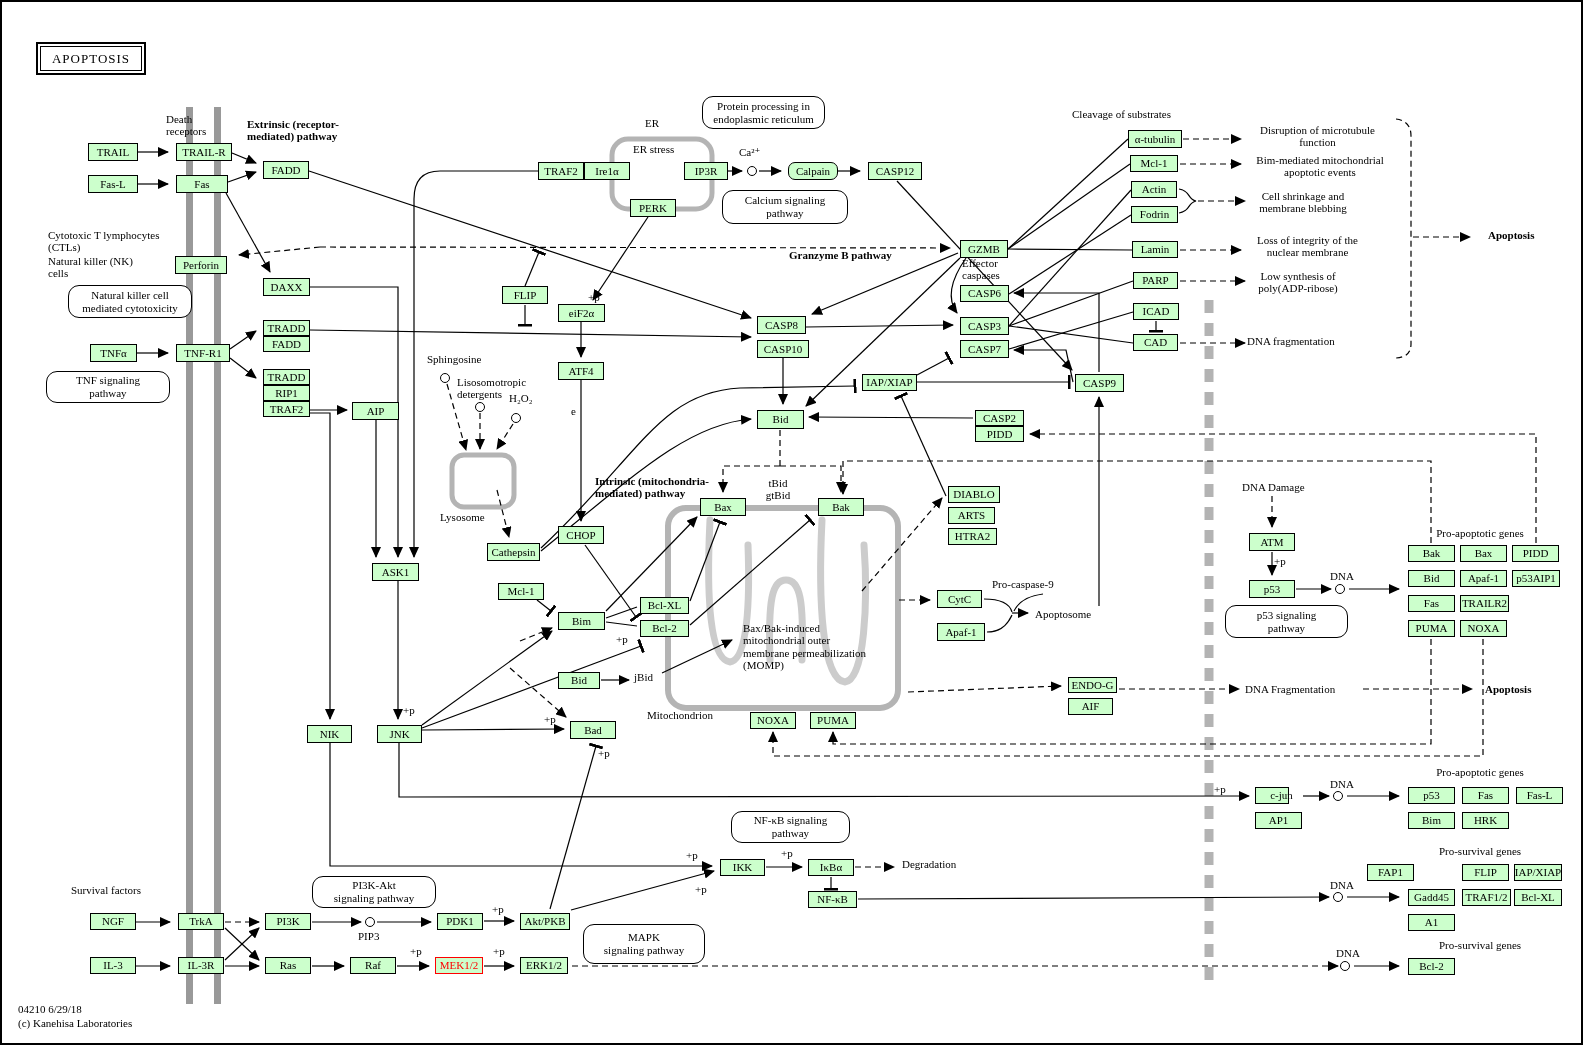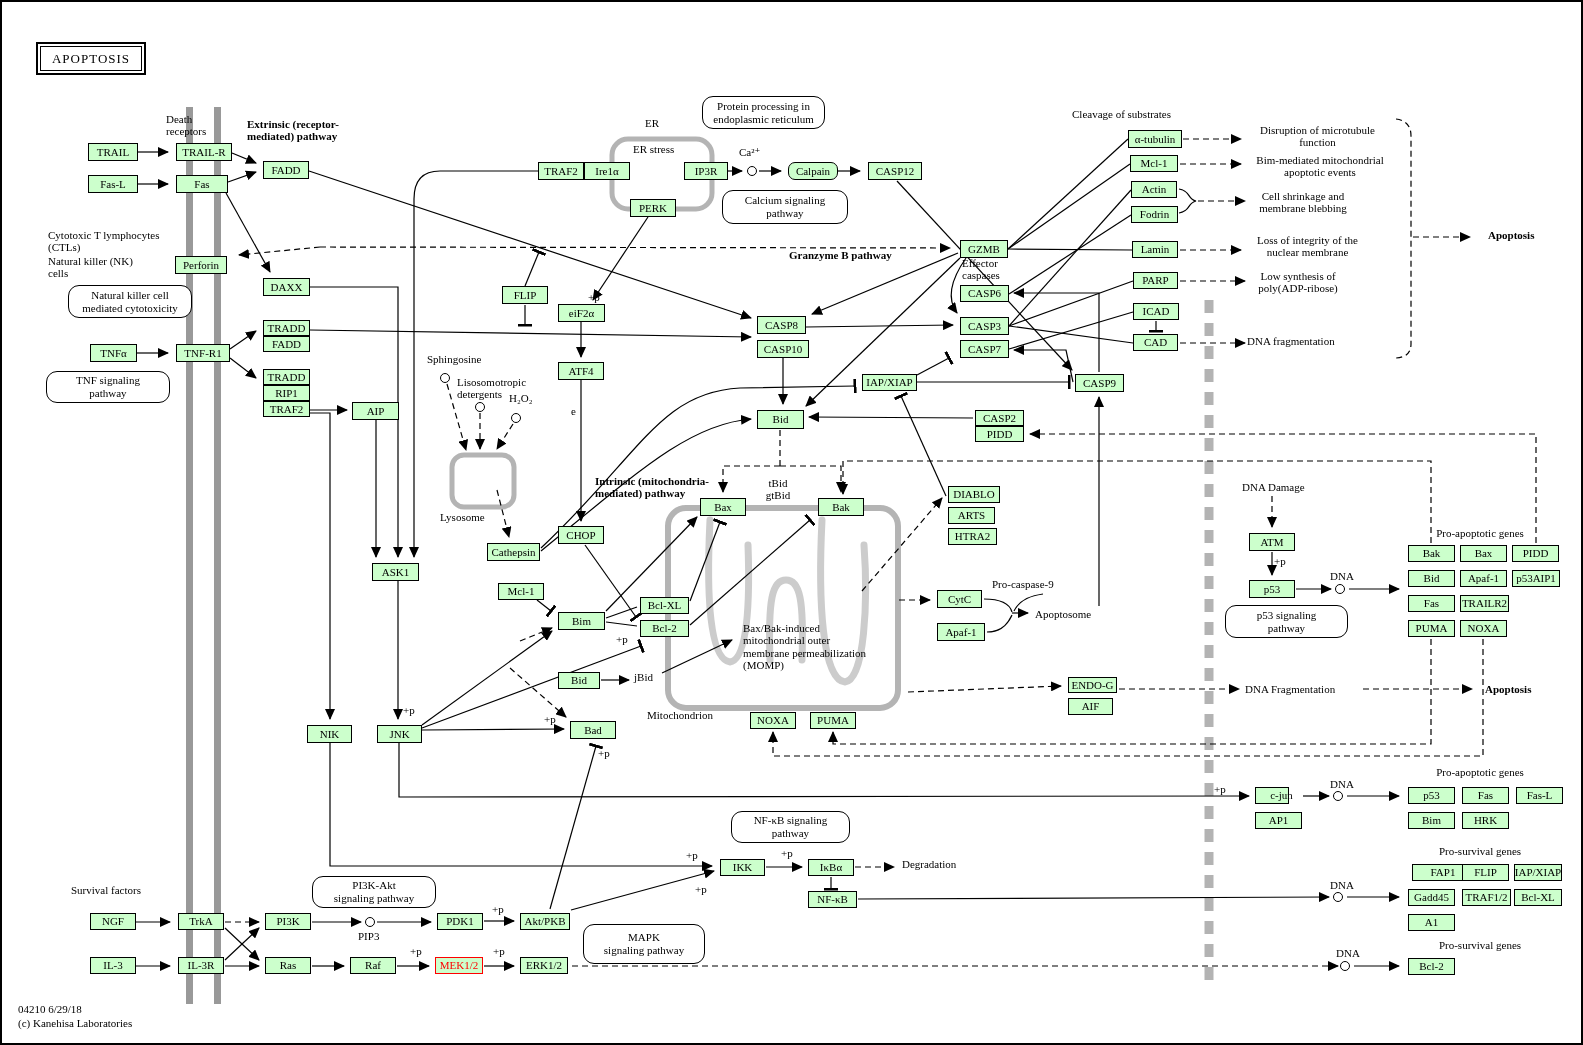--- a/index.html
+++ b/index.html
@@ -271,21 +271,21 @@
     <div class="gbox" style="left: 1460px; top: 595px; width: 49px; height: 17px;">TRAILR2</div>
     <div class="gbox" style="left: 1408px; top: 620px; width: 47px; height: 17px;">PUMA</div>
     <div class="gbox" style="left: 1460px; top: 620px; width: 47px; height: 17px;">NOXA</div>
     <div class="gbox" style="left: 1255px; top: 787px; width: 34px; height: 17px; padding-left: 19px;">c-jun</div>
     <div class="gbox" style="left: 1255px; top: 812px; width: 47px; height: 17px;">AP1</div>
     <div class="gbox" style="left: 1408px; top: 787px; width: 47px; height: 17px;">p53</div>
     <div class="gbox" style="left: 1462px; top: 787px; width: 47px; height: 17px;">Fas</div>
     <div class="gbox" style="left: 1516px; top: 787px; width: 47px; height: 17px;">Fas-L</div>
     <div class="gbox" style="left: 1408px; top: 812px; width: 47px; height: 17px;">Bim</div>
     <div class="gbox" style="left: 1462px; top: 812px; width: 47px; height: 17px;">HRK</div>
-    <div class="gbox" style="left: 1412px; top: 864px; width: 62px; height: 17px;">FAP1</div>
+    <div class="gbox" style="left: 1367px; top: 864px; width: 47px; height: 17px;">FAP1</div>
     <div class="gbox" style="left: 1462px; top: 864px; width: 47px; height: 17px;">FLIP</div>
     <div class="gbox" style="left: 1514px; top: 864px; width: 48px; height: 17px;">IAP/XIAP</div>
     <div class="gbox" style="left: 1408px; top: 889px; width: 47px; height: 17px;">Gadd45</div>
     <div class="gbox" style="left: 1462px; top: 889px; width: 49px; height: 17px;">TRAF1/2</div>
     <div class="gbox" style="left: 1514px; top: 889px; width: 48px; height: 17px;">Bcl-XL</div>
     <div class="gbox" style="left: 1408px; top: 914px; width: 47px; height: 17px;">A1</div>
     <div class="gbox" style="left: 1408px; top: 958px; width: 47px; height: 17px;">Bcl-2</div>
     <div class="gbox" style="left: 720px; top: 859px; width: 45px; height: 17px;">IKK</div>
     <div class="gbox" style="left: 808px; top: 859px; width: 46px; height: 17px;">IκBα</div>
     <div class="gbox" style="left: 808px; top: 891px; width: 49px; height: 17px;">NF-κB</div>

